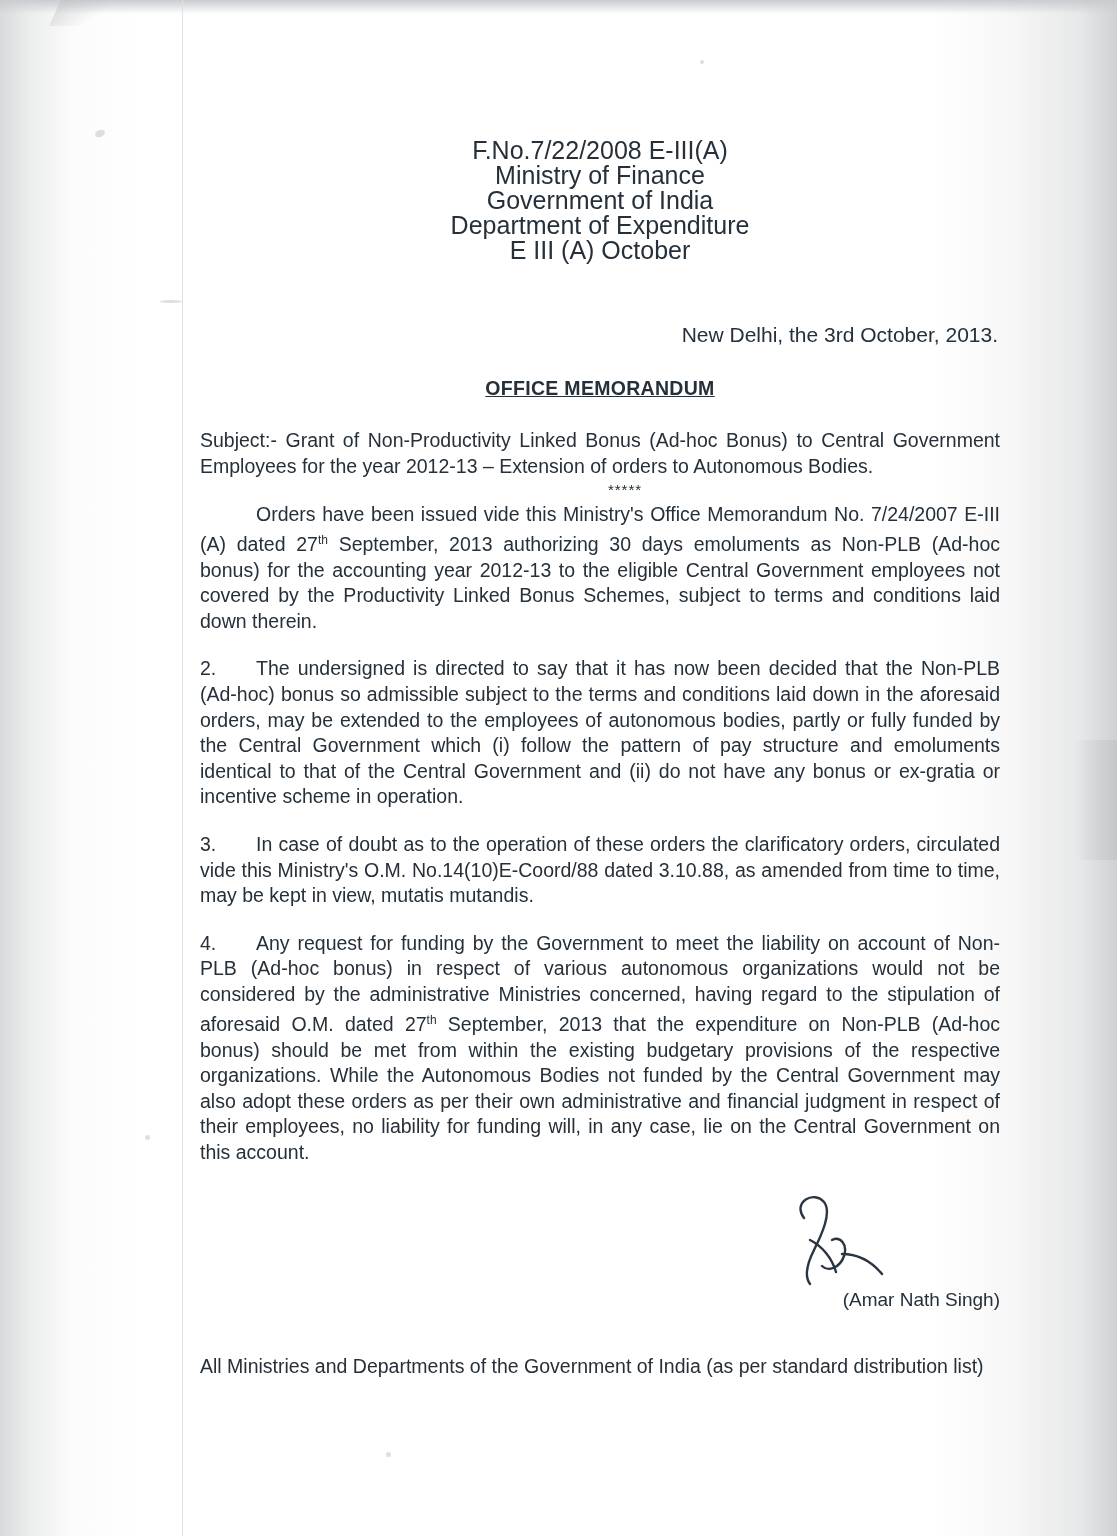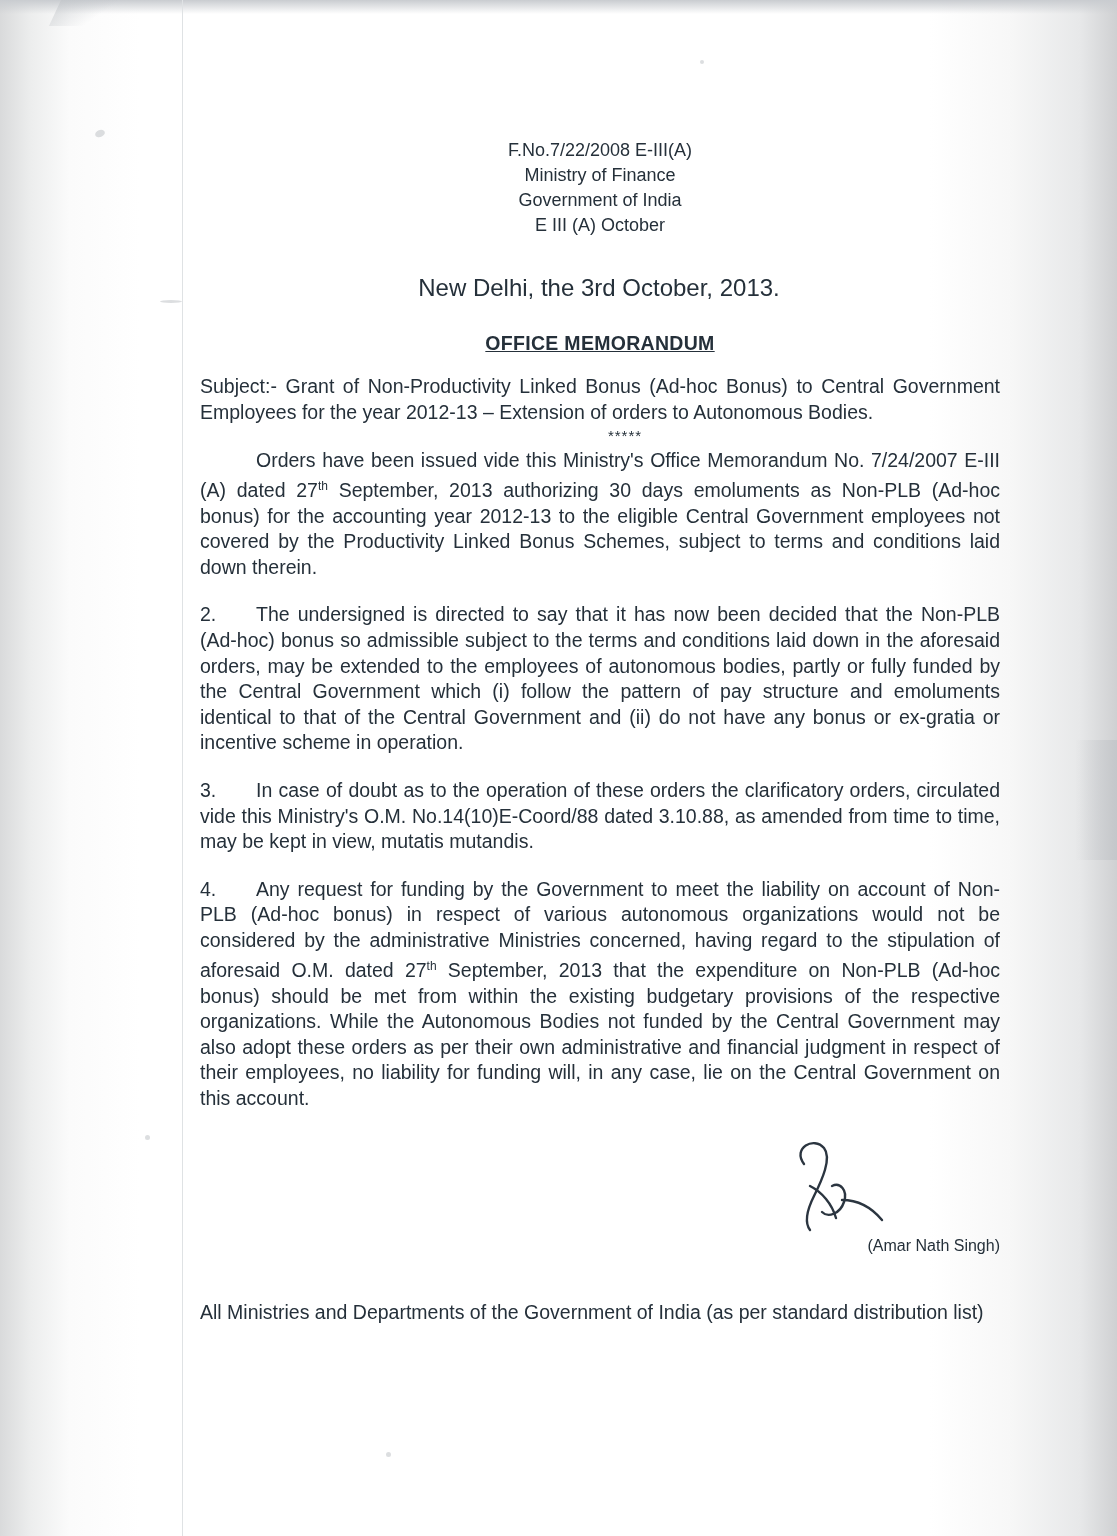--- a/index.html
+++ b/index.html
@@ -57,44 +57,44 @@
 
   .content {
     position: absolute;
     left: 200px;
     top: 0;
     width: 800px;
   }
 
   .letterhead {
     text-align: center;
-    font-size: 18px;
+    font-size: 25px;
     line-height: 25px;
     margin-top: 138px;
   }
   .letterhead div { margin: 0; }
 
   .place-date {
-    text-align: center;
-    font-size: 24px;
-    margin-top: 36px;
+    text-align: right;
+    font-size: 21px;
+    margin-top: 60px;
     padding-right: 2px;
   }
 
   .om-title {
     text-align: center;
     font-size: 19.5px;
     font-weight: bold;
     text-decoration: underline;
     margin-top: 30px;
     letter-spacing: .3px;
   }
 
   .subject {
-    margin-top: 19px;
+    margin-top: 28px;
     font-size: 19.5px;
     line-height: 25.5px;
     text-align: justify;
   }
   .subject .sub-label { }
 
   .stars {
     text-align: center;
     font-size: 15px;
     letter-spacing: 1px;
@@ -109,21 +109,21 @@
     margin: 0 0 22px 0;
   }
   p.para.first { margin-top: 4px; }
   .indent { display: inline-block; width: 56px; }
   .numlead { display: inline-block; width: 56px; }
   sup { font-size: 12px; vertical-align: super; }
 
   .sign-block {
     margin-top: 6px;
     text-align: right;
-    font-size: 16px;
+    font-size: 19px;
     line-height: 26px;
   }
   .signature-svg {
     display: block;
     margin-left: auto;
     margin-right: 90px;
     margin-bottom: -6px;
   }
 
   .distribution {
@@ -155,20 +155,21 @@
   <div class="speck" style="left:145px;top:1135px;width:5px;height:5px;"></div>
   <div class="speck" style="left:386px;top:1452px;width:5px;height:5px;"></div>
   <div class="speck" style="left:700px;top:60px;width:4px;height:4px;"></div>
 
   <div class="content">
 
     <div class="letterhead">
       <div>F.No.7/22/2008 E-III(A)</div>
       <div>Ministry of Finance</div>
       <div>Government of India</div>
+      <div>Department of Expenditure</div>
       <div>E III (A) October</div>
     </div>
 
     <div class="place-date">New Delhi, the 3rd October, 2013.</div>
 
     <div class="om-title">OFFICE MEMORANDUM</div>
 
     <div class="subject">
       <span class="sub-label">Subject:-</span>
       <span>Grant of Non-Productivity Linked Bonus (Ad-hoc Bonus) to Central Government Employees for the year 2012-13 – Extension of orders to Autonomous Bodies.</span>

